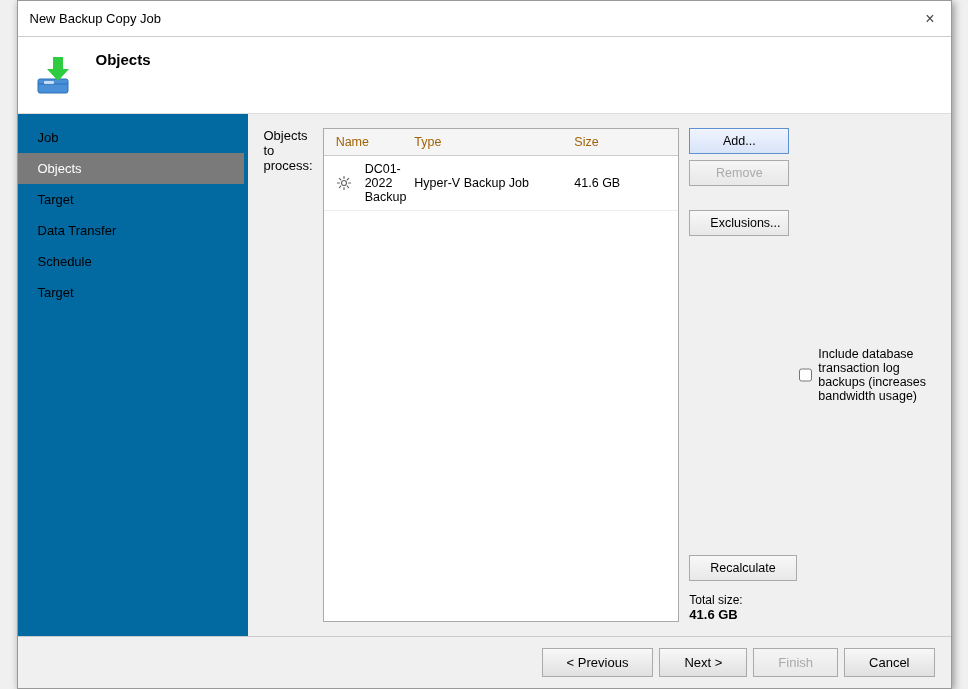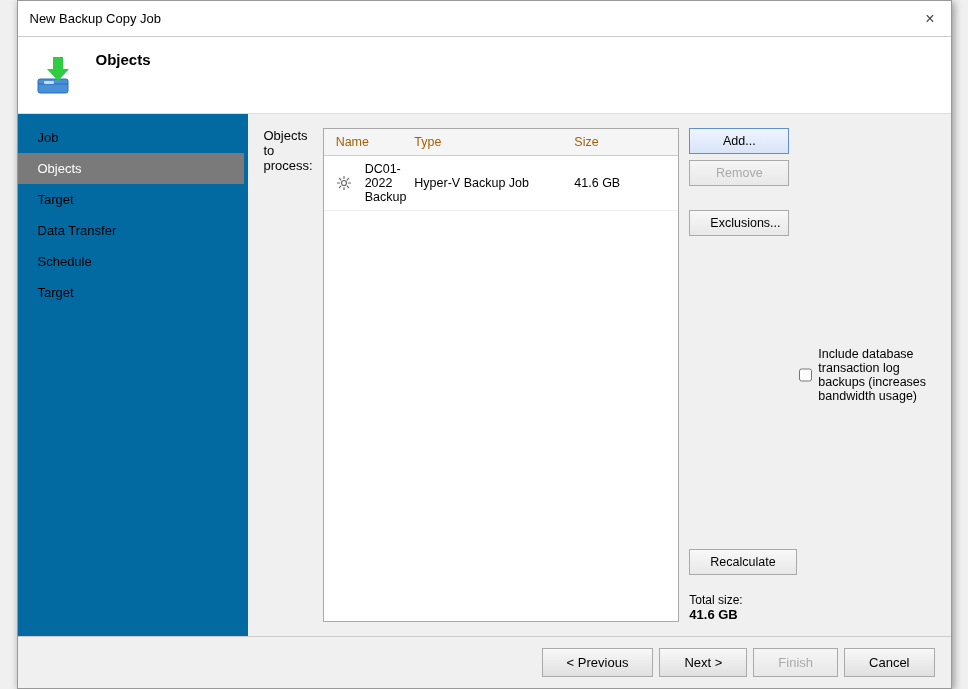--- a/index.html
+++ b/index.html
@@ -181,21 +181,21 @@
     .btn.disabled {
       color: #aaa;
       cursor: default;
       background: linear-gradient(to bottom, #f5f5f5, #e8e8e8);
     }
     .recalculate-area {
       margin-top: auto;
       display: flex;
       flex-direction: column;
       align-items: flex-start;
-      gap: 12px;
+      gap: 6px;
     }
     .total-size-label {
       font-size: 12px;
       color: #000;
     }
     .total-size-value {
       font-size: 13px;
       font-weight: 700;
       color: #000;
     }

